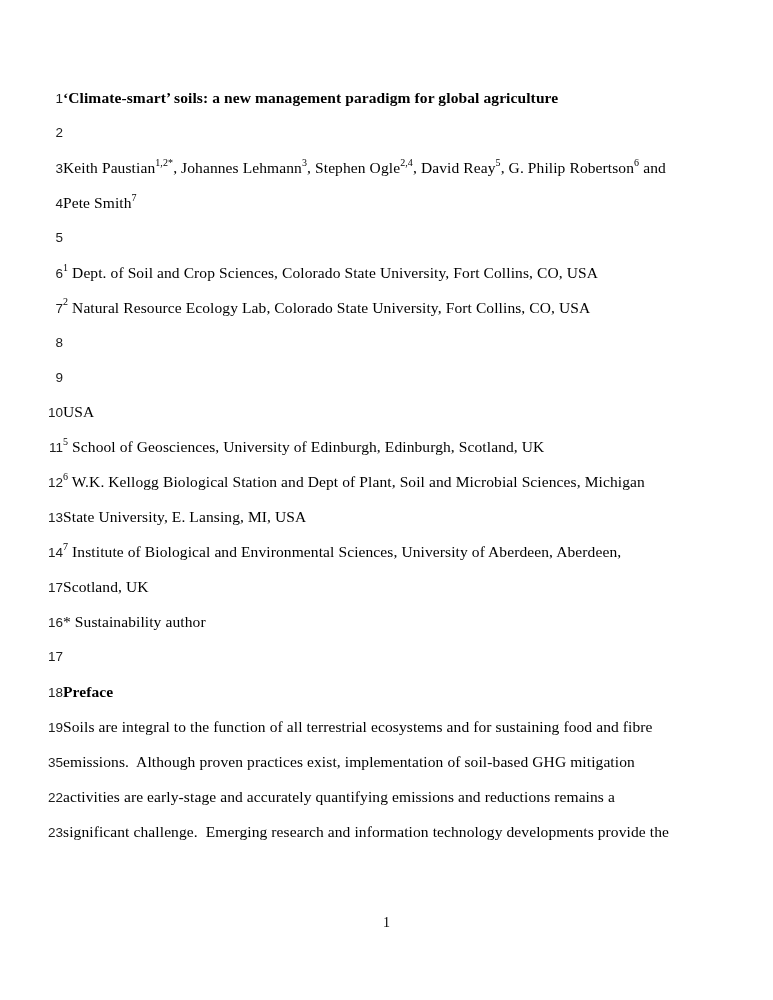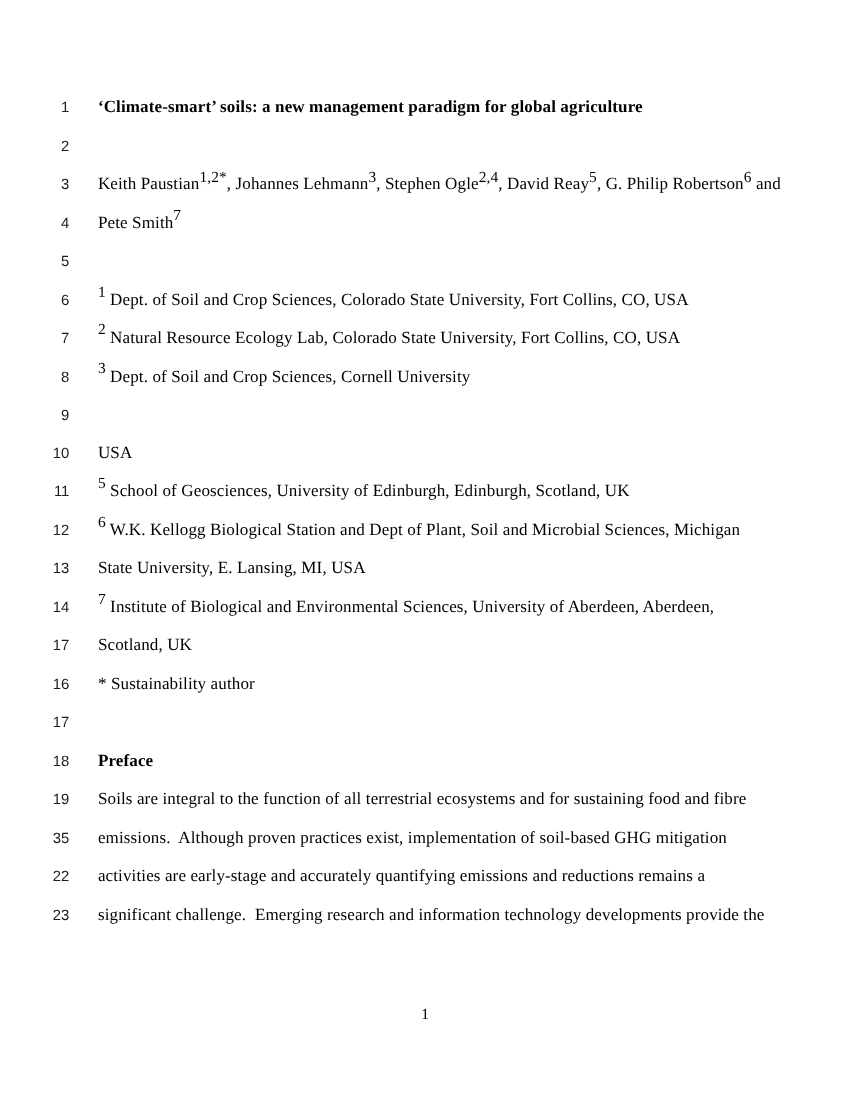--- a/index.html
+++ b/index.html
@@ -31,31 +31,30 @@
   .line-num {
     flex: 0 0 63px;
     text-align: right;
     font-family: "Liberation Sans", sans-serif;
     font-size: 13.5px;
     line-height: 34.95px;
     color: #1c1c1c;
     user-select: none;
   }
   .line-text {
-    margin-left: 26px;
     font-size: 15.5px;
     line-height: 34.95px;
     white-space: pre-wrap;
     letter-spacing: 0.1px;
   }
   .line-text .bold {
     font-weight: bold;
   }
   .line-text sup {
-    font-size: 14px;
+    font-size: 10px;
     line-height: 0;
     position: relative;
     top: -1px;
   }
   .page-number {
     position: absolute;
     top: 915px;
     left: 0;
     width: 773px;
     text-align: center;
@@ -92,21 +91,20 @@
       <div class="line">
         <span class="line-num">6</span>
         <span class="line-text"><sup>1</sup><span> Dept. of Soil and Crop Sciences, Colorado State University, Fort Collins, CO, USA</span></span>
       </div>
       <div class="line">
         <span class="line-num">7</span>
         <span class="line-text"><sup>2</sup><span> Natural Resource Ecology Lab, Colorado State University, Fort Collins, CO, USA</span></span>
       </div>
       <div class="line">
         <span class="line-num">8</span>
-        <span class="line-text"><sup>3</sup><span> Dept. of Soil and Crop Sciences, Cornell University</span></span>
       </div>
       <div class="line">
         <span class="line-num">9</span>
       </div>
       <div class="line">
         <span class="line-num">10</span>
         <span class="line-text"><span>USA</span></span>
       </div>
       <div class="line">
         <span class="line-num">11</span>

